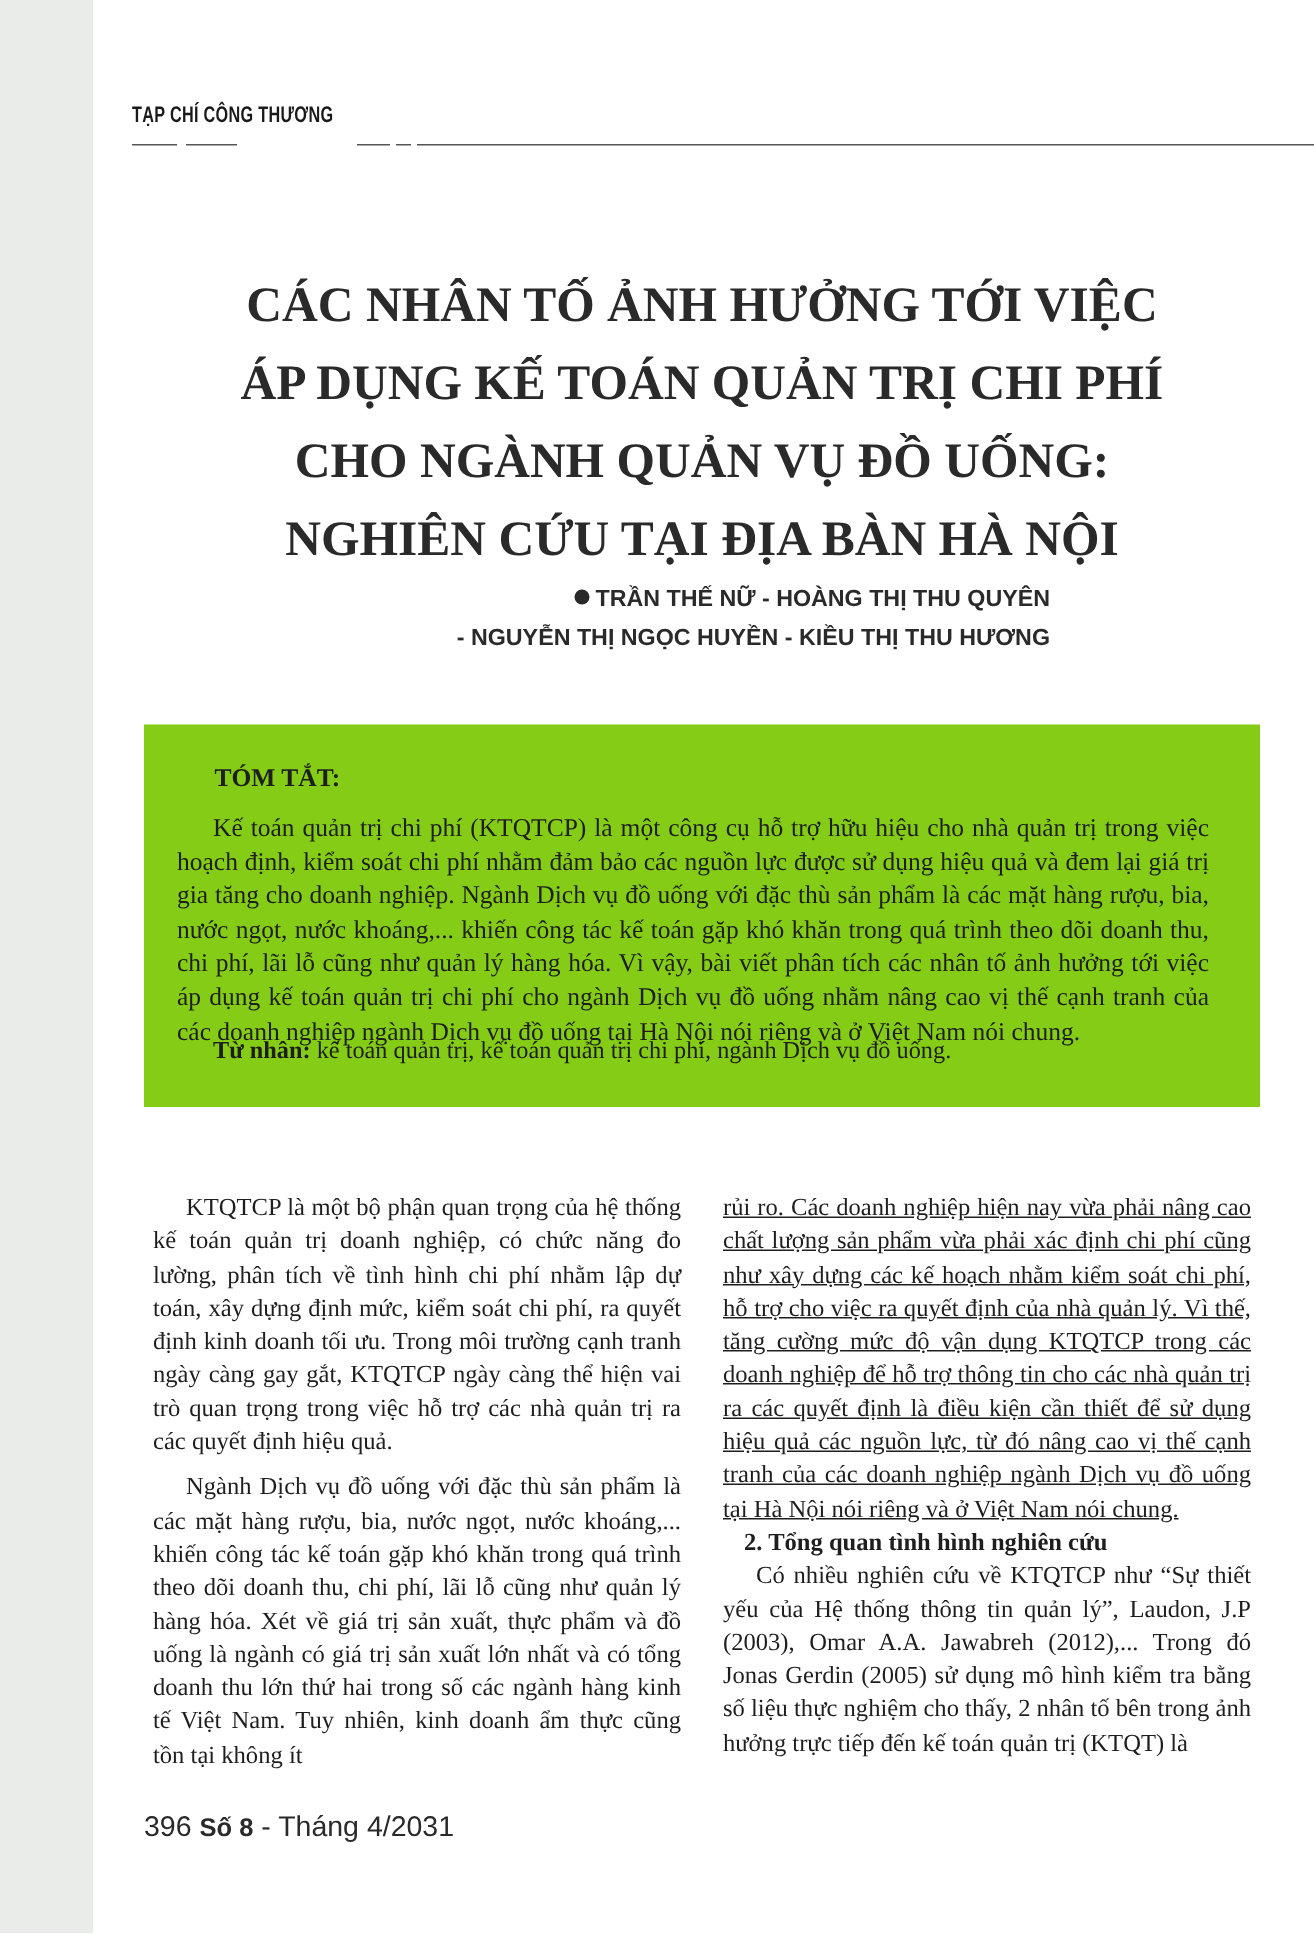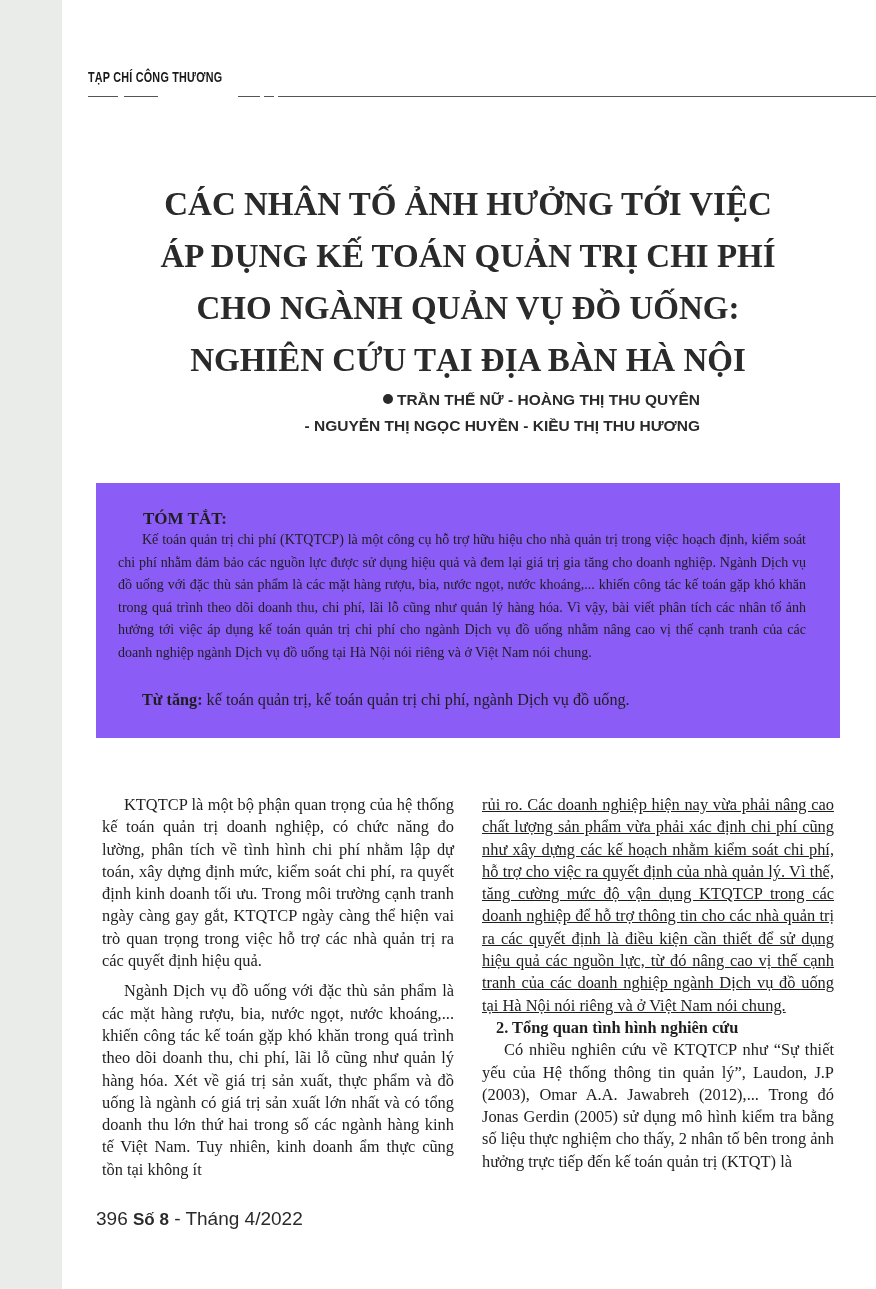--- a/index.html
+++ b/index.html
@@ -42,29 +42,29 @@
     position: absolute; left: 200px; top: 387px; width: 500px;
     text-align: right;
     font-family: "Liberation Sans", "DejaVu Sans", sans-serif;
     font-weight: bold; font-size: 15.5px; line-height: 26px; color: #2a2a2a;
   }
   .authors span { display: block; }
   .bullet { display:inline-block; width:10px; height:10px; border-radius:50%; background:#2a2a2a; margin-right:4px; vertical-align: 1px; }
 
   .abstract-box {
     position: absolute; left: 96px; top: 483px; width: 744px; height: 255px;
-    background: #8b5cf6;
+    background: #84cc16;
   }
   .abstract-heading {
     position: absolute; left: 47px; top: 26px;
     font-weight: bold; font-size: 17px; color: #1e1e1e;
   }
   .abstract-text {
-    position: absolute; left: 22px; top: 46px; width: 688px;
-    font-size: 14px; line-height: 22.6px; text-align: justify; color: #1e1e1e;
+    position: absolute; left: 22px; top: 58px; width: 688px;
+    font-size: 17px; line-height: 22.6px; text-align: justify; color: #1e1e1e;
     text-indent: 24px;
     font-family: Liberation Serif, serif;
   }
   .keywords {
     position: absolute; left: 46px; top: 208px; width: 680px;
     font-size: 16.2px; color: #1e1e1e;
   }
   .keywords b { font-weight: bold; }
 
   .col {
@@ -107,31 +107,31 @@
 </h1>
 
 <div class="authors">
   <span><i class="bullet"></i><b>TRẦN THẾ NỮ - HOÀNG THỊ THU QUYÊN</b></span>
   <span>- NGUYỄN THỊ NGỌC HUYỀN - KIỀU THỊ THU HƯƠNG</span>
 </div>
 
 <div class="abstract-box">
   <div class="abstract-heading">TÓM TẮT:</div>
   <div class="abstract-text">Kế toán quản trị chi phí (KTQTCP) là một công cụ hỗ trợ hữu hiệu cho nhà quản trị trong việc hoạch định, kiểm soát chi phí nhằm đảm bảo các nguồn lực được sử dụng hiệu quả và đem lại giá trị gia tăng cho doanh nghiệp. Ngành Dịch vụ đồ uống với đặc thù sản phẩm là các mặt hàng rượu, bia, nước ngọt, nước khoáng,... khiến công tác kế toán gặp khó khăn trong quá trình theo dõi doanh thu, chi phí, lãi lỗ cũng như quản lý hàng hóa. Vì vậy, bài viết phân tích các nhân tố ảnh hưởng tới việc áp dụng kế toán quản trị chi phí cho ngành Dịch vụ đồ uống nhằm nâng cao vị thế cạnh tranh của các doanh nghiệp ngành Dịch vụ đồ uống tại Hà Nội nói riêng và ở Việt Nam nói chung.</div>
-  <div class="keywords"><b>Từ tăng:</b><span> kế toán quản trị, kế toán quản trị chi phí, ngành Dịch vụ đồ uống.</span></div>
+  <div class="keywords"><b>Từ nhân:</b><span> kế toán quản trị, kế toán quản trị chi phí, ngành Dịch vụ đồ uống.</span></div>
 </div>
 
 <div class="col col-left">
   <p>KTQTCP là một bộ phận quan trọng của hệ thống kế toán quản trị doanh nghiệp, có chức năng đo lường, phân tích về tình hình chi phí nhằm lập dự toán, xây dựng định mức, kiểm soát chi phí, ra quyết định kinh doanh tối ưu. Trong môi trường cạnh tranh ngày càng gay gắt, KTQTCP ngày càng thể hiện vai trò quan trọng trong việc hỗ trợ các nhà quản trị ra các quyết định hiệu quả.</p>
   <div class="spacer"></div>
   <p>Ngành Dịch vụ đồ uống với đặc thù sản phẩm là các mặt hàng rượu, bia, nước ngọt, nước khoáng,... khiến công tác kế toán gặp khó khăn trong quá trình theo dõi doanh thu, chi phí, lãi lỗ cũng như quản lý hàng hóa. Xét về giá trị sản xuất, thực phẩm và đồ uống là ngành có giá trị sản xuất lớn nhất và có tổng doanh thu lớn thứ hai trong số các ngành hàng kinh tế Việt Nam. Tuy nhiên, kinh doanh ẩm thực cũng tồn tại không ít</p>
 </div>
 
 <div class="col col-right">
   <p class="tight">rủi ro. Các doanh nghiệp hiện nay vừa phải nâng cao chất lượng sản phẩm vừa phải xác định chi phí cũng như xây dựng các kế hoạch nhằm kiểm soát chi phí, hỗ trợ cho việc ra quyết định của nhà quản lý. Vì thế, tăng cường mức độ vận dụng KTQTCP trong các doanh nghiệp để hỗ trợ thông tin cho các nhà quản trị ra các quyết định là điều kiện cần thiết để sử dụng hiệu quả các nguồn lực, từ đó nâng cao vị thế cạnh tranh của các doanh nghiệp ngành Dịch vụ đồ uống tại Hà Nội nói riêng và ở Việt Nam nói chung.</p>
   <p class="section-heading">2. Tổng quan tình hình nghiên cứu</p>
   <p>Có nhiều nghiên cứu về KTQTCP như “Sự thiết yếu của Hệ thống thông tin quản lý”, Laudon, J.P (2003), Omar A.A. Jawabreh (2012),... Trong đó Jonas Gerdin (2005) sử dụng mô hình kiểm tra bằng số liệu thực nghiệm cho thấy, 2 nhân tố bên trong ảnh hưởng trực tiếp đến kế toán quản trị (KTQT) là</p>
 </div>
 
 <div class="footer">
   <span>396</span>
-  <span class="issue">Số 8</span><span> - Tháng 4/2022</span>
+  <span class="issue">Số 8</span><span> - Tháng 4/2031</span>
 </div>
 
 </body></html>

